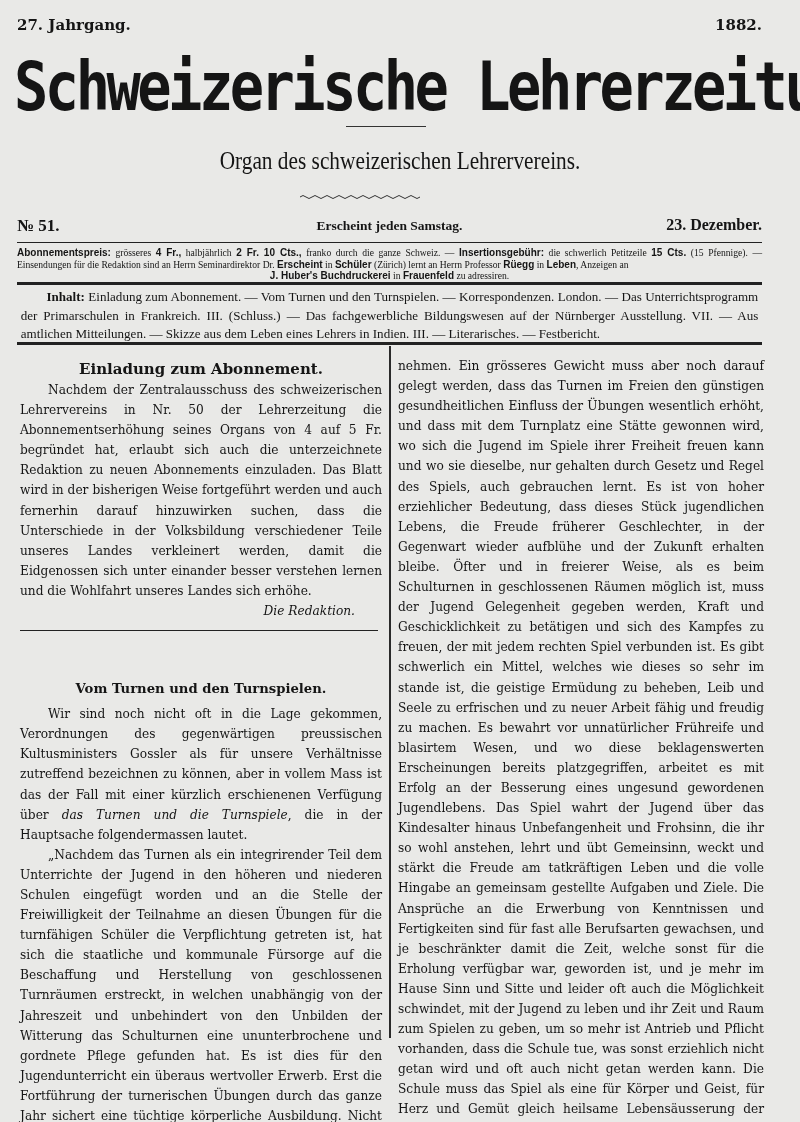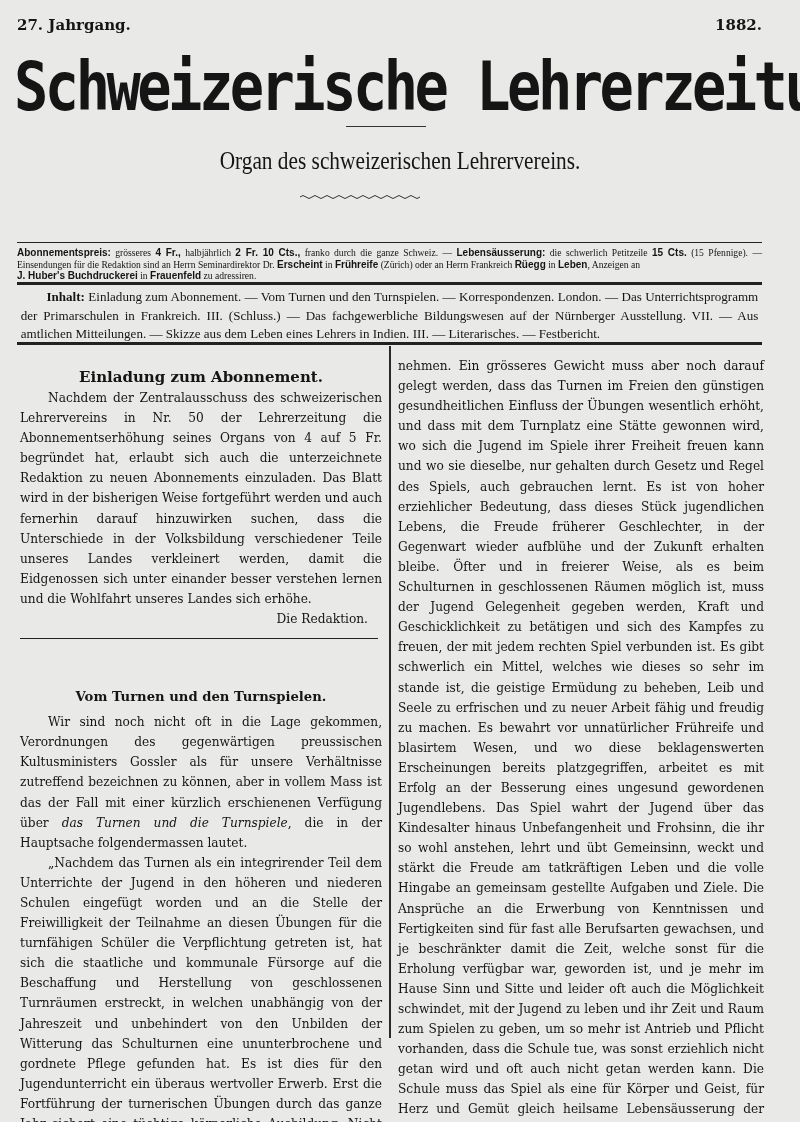--- a/index.html
+++ b/index.html
@@ -38,44 +38,44 @@
     .issuebar .num { position: absolute; left: 0; top: 0; font-size: 17px; }
     .issuebar .center { position: absolute; left: 0; right: 0; text-align: center; font-size: 13.5px; top: 2px; }
     .issuebar .date { position: absolute; right: 0; top: 0; font-size: 16px; }
     .rule { position: absolute; left: 17px; width: 745px; background: #222; }
     .notice {
       position: absolute; left: 17px; width: 745px; top: 247px;
       font-family: "Liberation Serif", serif; font-size: 9.6px; line-height: 11.5px;
       text-align: justify;
     }
     .notice b { font-family: "Liberation Sans", sans-serif; font-weight: bold; font-size: 10px; }
-    .notice .c { display: block; text-align: left; }
+    .notice .c { display: block; text-align: center; }
     .inhalt {
       position: absolute; left: 17px; width: 745px; top: 288px;
       font-family: "Liberation Serif", serif; font-size: 13.2px; line-height: 18.5px;
       text-align: justify; text-indent: 26px;
       transform: scaleX(0.99);
     }
     .inhalt b { font-weight: bold; }
     .col {
       position: absolute; top: 356px;
       font-family: "DejaVu Serif", serif; font-size: 12.2px; line-height: 20.1px;
       text-align: justify;
     }
     .col.left { left: 20px; width: 362px; }
     .col.right { left: 398px; width: 366px; }
     .col p { margin: 0; }
     .col .ind { text-indent: 28px; }
     .col h2 {
       margin: 0; text-align: center; font-weight: bold;
       font-family: "DejaVu Serif", serif;
     }
-    .col h2.big { font-size: 15px; line-height: 22px; margin-top: 10px; }
+    .col h2.big { font-size: 15px; line-height: 22px; margin-top: 2px; }
     .col h2.mid { font-size: 13.2px; line-height: 20px; margin-top: 48px; }
-    .sig { float: right; margin-right: 14px; }
+    .sig { font-style: italic; float: right; margin-right: 27px; }
     .col-rule { height: 1px; background: #222; margin: 9px 4px 7px 0; }
     .vdivider { position: absolute; left: 389px; top: 346px; width: 2px; height: 692px; background: #2a2a2a; }
     .lastline { text-align-last: justify; }
   </style>
 </head>
 <body>
 
 <div class="page">
 
   <div class="topline">
@@ -85,26 +85,31 @@
 
   <div class="masthead">Schweizerische Lehrerzeitung.</div>
   <div class="mast-rule"></div>
 
   <div class="subtitle">Organ des schweizerischen Lehrervereins.</div>
 
   <svg class="squiggle" viewBox="0 0 120 6">
     <path d="M0 3 Q3 0 6 3 T12 3 T18 3 T24 3 T30 3 T36 3 T42 3 T48 3 T54 3 T60 3 T66 3 T72 3 T78 3 T84 3 T90 3 T96 3 T102 3 T108 3 T114 3 T120 3" fill="none" stroke="#333" stroke-width="1"></path>
   </svg>
 
+  <div class="issuebar">
+    <span class="num">№ 51.</span>
+    <span class="center">Erscheint jeden Samstag.</span>
+    <span class="date">23. Dezember.</span>
+  </div>
 
   <div class="rule" style="top:242px;height:1px;"></div>
 
   <div class="notice">
-    <b>Abonnementspreis:</b><span> grösseres </span><b>4 Fr.,</b><span> halbjährlich </span><b>2 Fr. 10 Cts.,</b><span> franko durch die ganze Schweiz. — </span><b>Lebensäusserung:</b><span> die schwerlich Petitzeile </span><b>15 Cts.</b><span> (15 Pfennige). —</span>
-    <span>Einsendungen für die Redaktion sind an Herrn Seminardirektor Dr. </span><b>Erscheint</b><span> in </span><b>Frühreife</b><span> (Zürich) oder an Herrn Frankreich </span><b>Rüegg</b><span> in </span><b>Leben</b><span>, Anzeigen an</span>
+    <b>Abonnementspreis:</b><span> grösseres </span><b>4 Fr.,</b><span> halbjährlich </span><b>2 Fr. 10 Cts.,</b><span> franko durch die ganze Schweiz. — </span><b>Insertionsgebühr:</b><span> die schwerlich Petitzeile </span><b>15 Cts.</b><span> (15 Pfennige). —</span>
+    <span>Einsendungen für die Redaktion sind an Herrn Seminardirektor Dr. </span><b>Erscheint</b><span> in </span><b>Schüler</b><span> (Zürich) lernt an Herrn Professor </span><b>Rüegg</b><span> in </span><b>Leben</b><span>, Anzeigen an</span>
     <span class="c"><b>J. Huber's Buchdruckerei</b><span> in </span><b>Frauenfeld</b><span> zu adressiren.</span></span>
   </div>
 
   <div class="rule" style="top:282px;height:3px;"></div>
 
   <div class="inhalt">
     <b>Inhalt:</b><span> Einladung zum Abonnement. — Vom Turnen und den Turnspielen. — Korrespondenzen. London. — Das Unterrichtsprogramm der Primarschulen in Frankreich. III. (Schluss.) — Das fachgewerbliche Bildungswesen auf der Nürnberger Ausstellung. VII. — Aus amtlichen Mitteilungen. — Skizze aus dem Leben eines Lehrers in Indien. III. — Literarisches. — Festbericht.</span>
   </div>
 
   <div class="rule" style="top:342px;height:3px;"></div>

